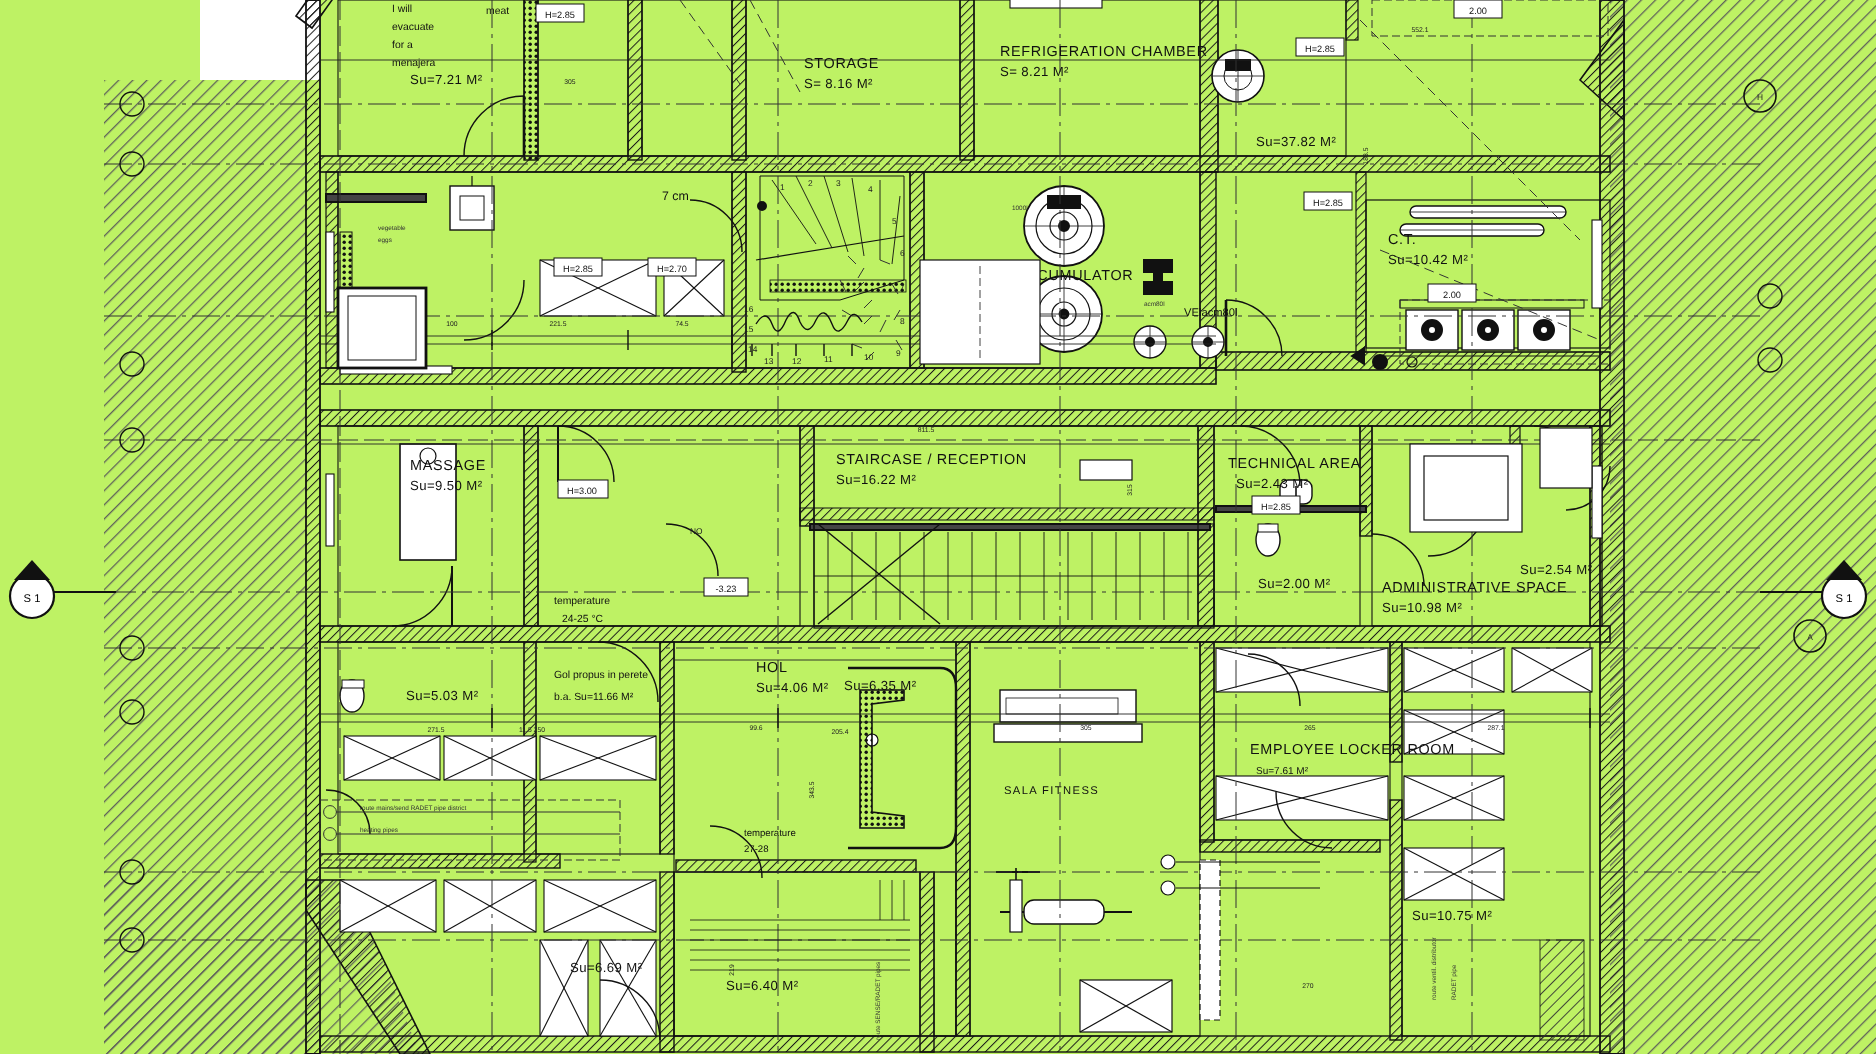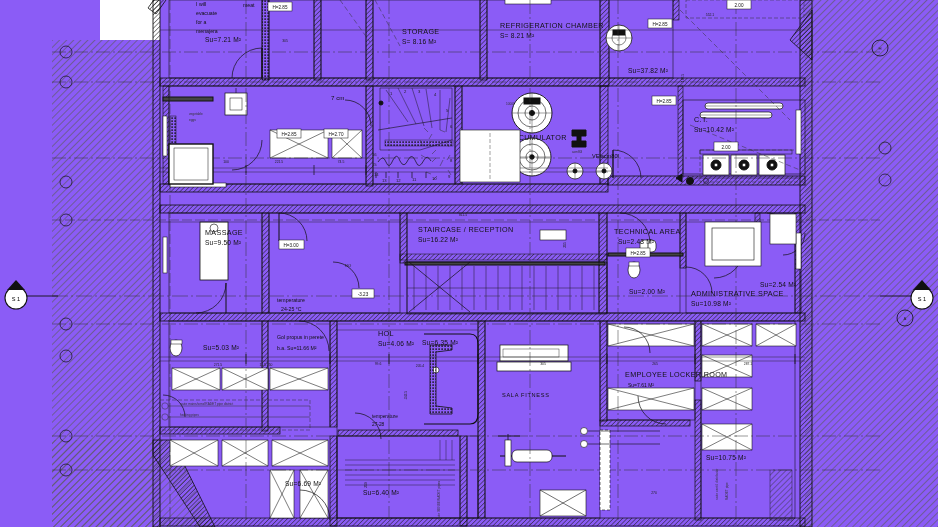--- a/index.html
+++ b/index.html
@@ -1,17 +1,17 @@
 <!DOCTYPE html>
 <html><head>
 <meta charset="utf-8">
 <style>
   html,body{margin:0;padding:0;background:#ffffff;}
   body{width:938px;height:527px;overflow:hidden;font-family:"Liberation Sans",sans-serif;}
-  #plan{position:relative;width:938px;height:527px;background:#8b5cf6;}
+  #plan{position:relative;width:938px;height:527px;background:#bef264;}
   svg{display:block;}
   .lbl{font-family:"Liberation Sans",sans-serif;fill:#111;}
   .room-name{font-size:7.2px;letter-spacing:.35px;}
   .room-area{font-size:6.6px;letter-spacing:.2px;}
   .tiny{font-size:4.2px;fill:#222;}
   .tinier{font-size:3.2px;fill:#333;}
   .dim{font-size:3.4px;fill:#222;}
   .note{font-size:5.2px;fill:#111;}
   .hbox{font-size:4.6px;fill:#111;}
   .axis-id{font-size:5.6px;fill:#000;}

